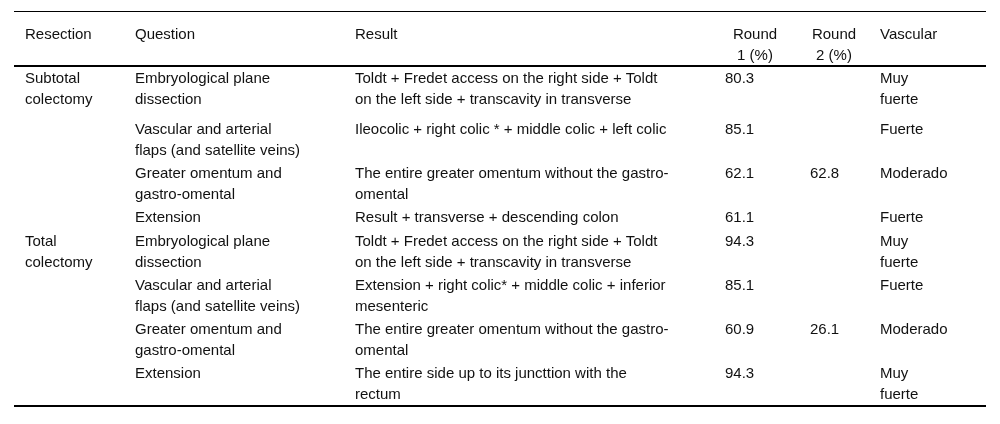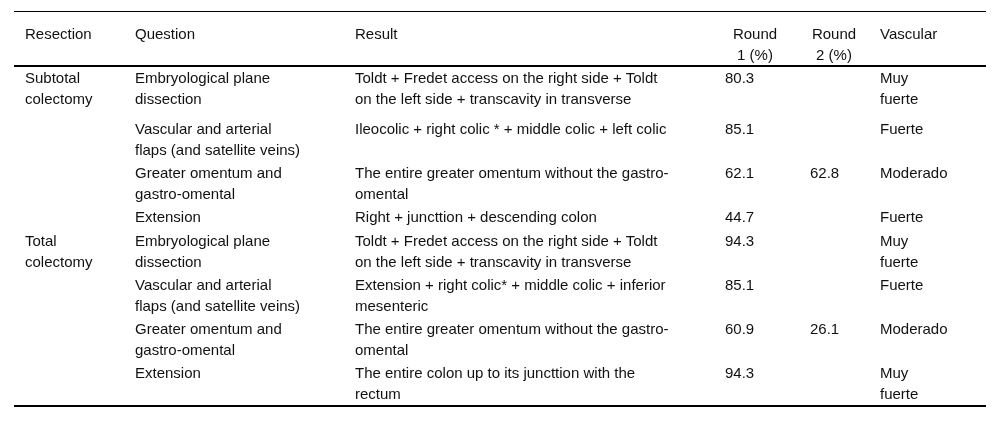--- a/index.html
+++ b/index.html
@@ -100,22 +100,22 @@
         <td>Greater omentum and
 gastro-omental</td>
         <td>The entire greater omentum without the gastro-
 omental</td>
         <td>62.1</td>
         <td>62.8</td>
         <td>Moderado</td>
       </tr>
       <tr style="height:24px">
         <td>Extension</td>
-        <td>Right + juncttion + descending colon</td>
-        <td>44.7</td>
+        <td>Result + transverse + descending colon</td>
+        <td>61.1</td>
         <td></td>
         <td>Fuerte</td>
       </tr>
 
       <tr style="height:44px">
         <td class="pad-l" rowspan="4">Total
 colectomy</td>
         <td>Embryological plane
 dissection</td>
         <td>Toldt + Fredet access on the right side + Toldt
@@ -138,21 +138,21 @@
         <td>Greater omentum and
 gastro-omental</td>
         <td>The entire greater omentum without the gastro-
 omental</td>
         <td>60.9</td>
         <td>26.1</td>
         <td>Moderado</td>
       </tr>
       <tr style="height:44px">
         <td>Extension</td>
-        <td>The entire colon up to its juncttion with the
+        <td>The entire side up to its juncttion with the
 rectum</td>
         <td>94.3</td>
         <td></td>
         <td>Muy
 fuerte</td>
       </tr>
     </tbody>
   </table>
 </div>
 

